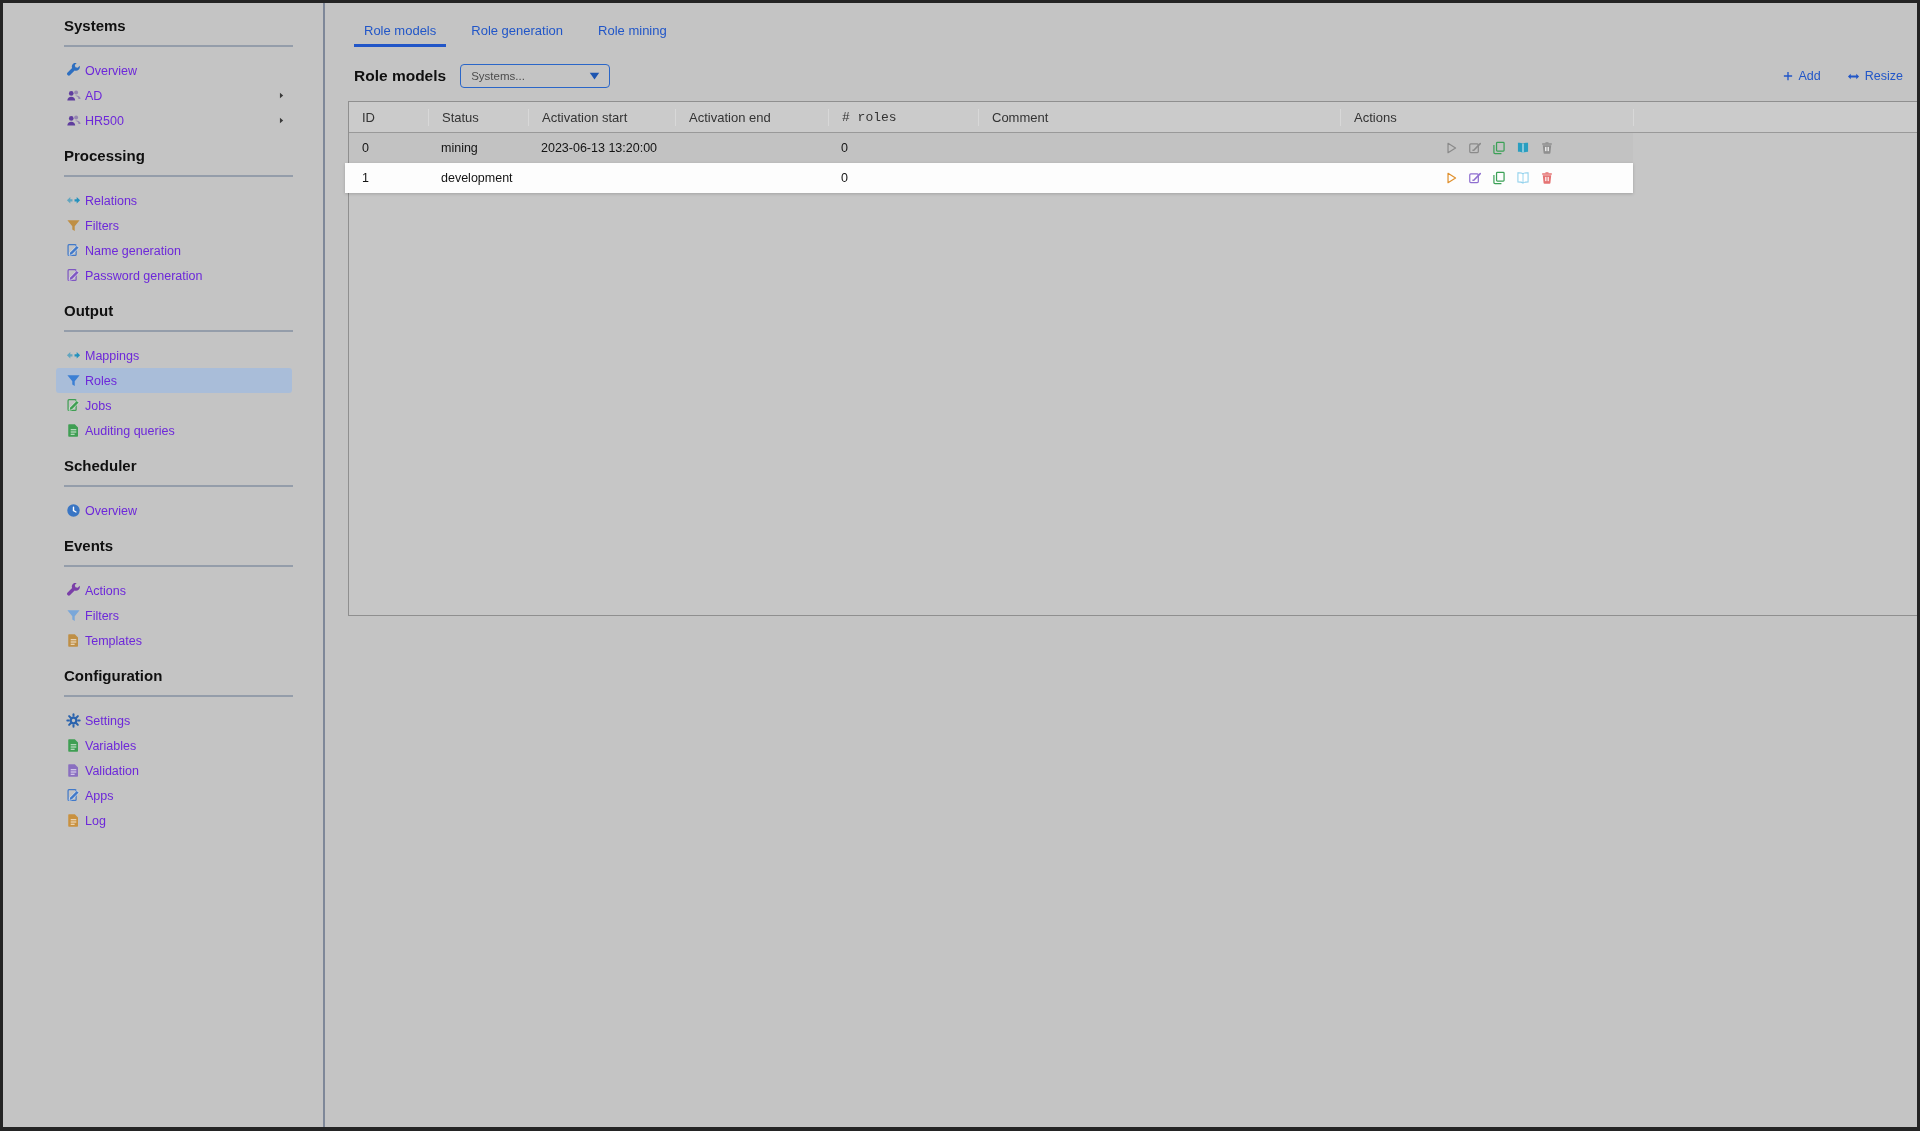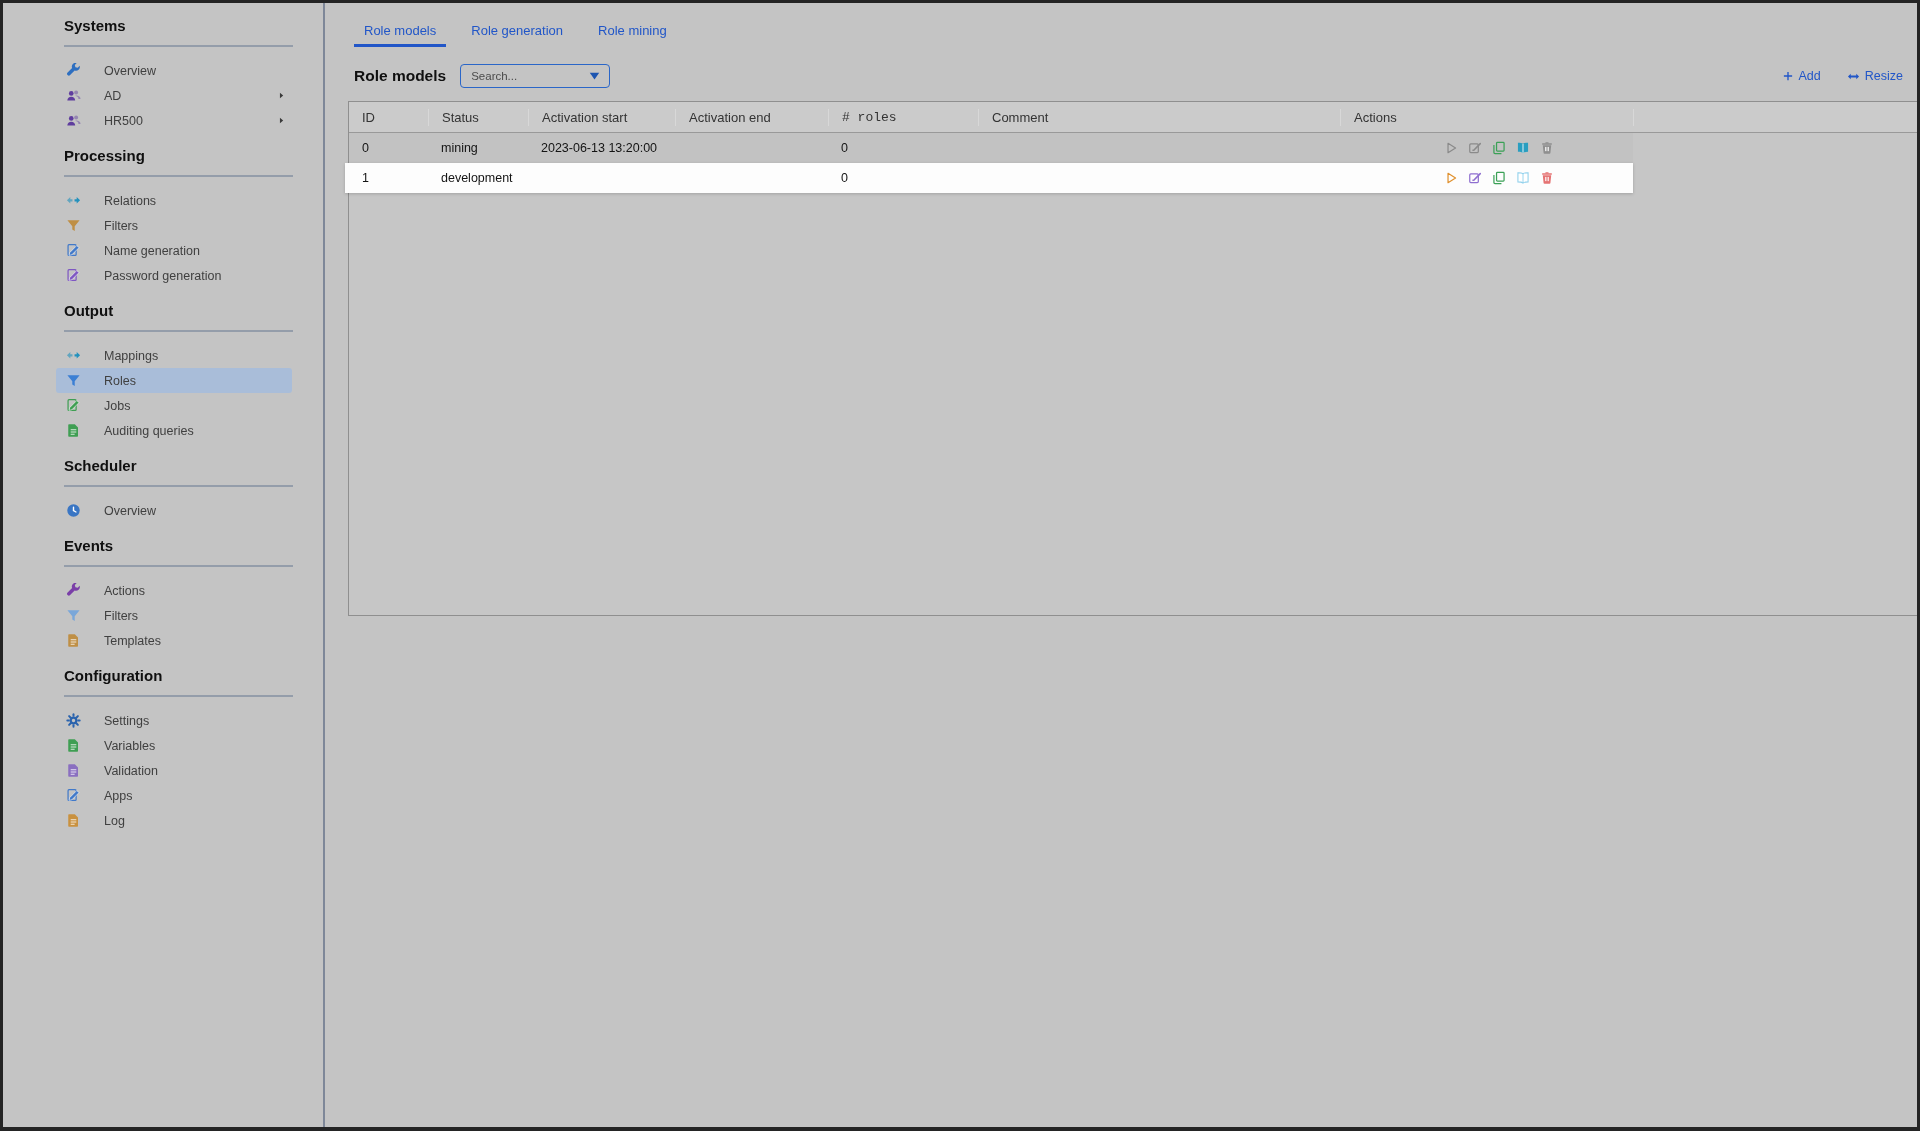--- a/index.html
+++ b/index.html
@@ -8,21 +8,21 @@
           background:#c4c4c4;display:flex;overflow:hidden;padding-left:33px;}
   
   .sidebar{width:289px;flex:0 0 289px;border-right:2px solid #7e8798;padding-top:13px;box-sizing:border-box;}
   .side-section{margin-bottom:10px;}
   .side-title{margin:0 0 9px 28px;font-size:15px;font-weight:bold;color:#101010;line-height:20px;}
   .side-divider{height:2px;background:rgba(110,125,150,.55);margin:0 30px 0 28px;}
   .side-items{padding:11px 0 3px;}
   .side-item{height:25px;display:flex;align-items:center;margin:0 31px 0 20px;padding:0 6px 0 10px;
              border-radius:3px;cursor:pointer;}
   .side-item.selected{background:#a9bdd9;}
-  .side-item .label{margin-left:23px;font-size:12.5px;color:#404040;white-space:nowrap;}
+  .side-item .label{margin-left:4px;font-size:12.5px;color:#6d28d9;white-space:nowrap;}
   .icon{display:inline-flex;align-items:center;justify-content:center;line-height:0;}
   .side-item .chev{margin-left:auto;}
   
   .main{flex:1;min-width:0;}
   .tabs{display:flex;gap:15px;padding:20px 0 0 29px;}
   .tab{color:#2156c8;font-size:13px;line-height:16px;padding:0 10px 5px;border-bottom:3px solid transparent;cursor:pointer;white-space:nowrap;}
   .tab.active{border-bottom-color:#2156c8;}
   .toolbar{display:flex;align-items:center;margin:16px 14px 0 29px;height:26px;}
   .page-title{font-size:15.5px;font-weight:bold;color:#101010;margin:0 14px 0 0;}
   .search{width:150px;height:24px;border:1px solid #2a66c8;border-radius:4px;display:flex;align-items:center;
@@ -300,21 +300,21 @@
     </aside>
   <main class="main">
     <nav class="tabs" id="tabs">
         <div class="tab active">Role models</div>
         <div class="tab">Role generation</div>
         <div class="tab">Role mining</div>
       </nav>
     <div class="toolbar">
       <h2 class="page-title">Role models</h2>
       <div class="search">
-        <span class="search-ph">Search...</span>
+        <span class="search-ph">Systems...</span>
         <span class="icon">
             <svg width="13" height="13" viewBox="0 0 16 16">
               <path d="M2.2 3.4h11.6L8 11.8z" fill="#1d55b0"></path>
             </svg>
           </span>
       </div>
       <button class="linkbtn ml-auto">
         <span class="icon">
             <svg width="12" height="12" viewBox="0 0 16 16">
               <path d="M8 2.5v11M2.5 8h11" stroke="#2156c8" stroke-width="1.8"></path>

